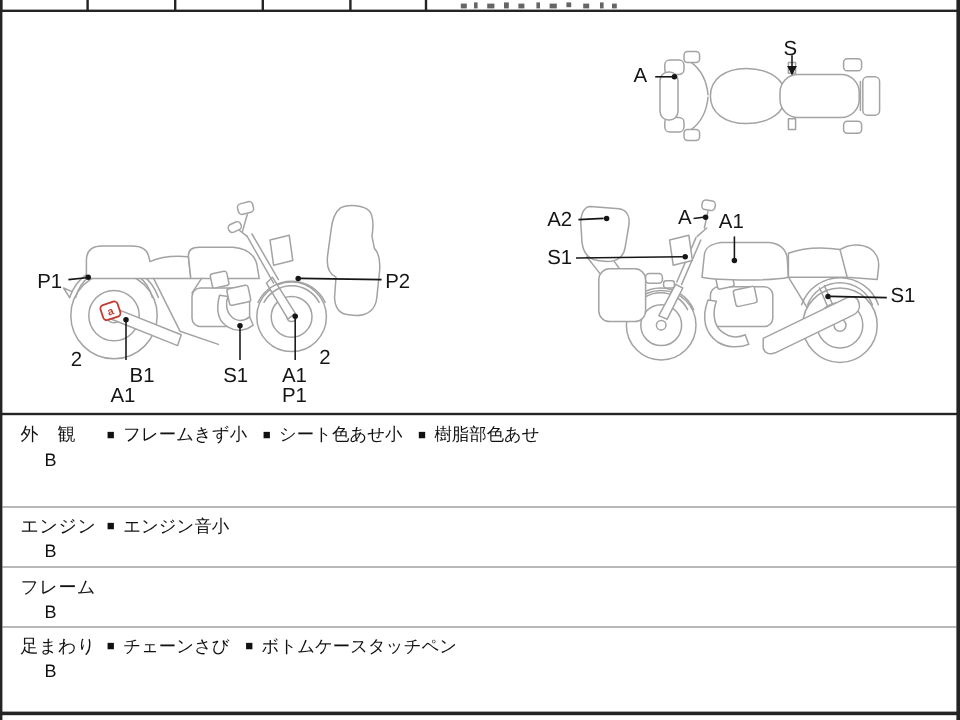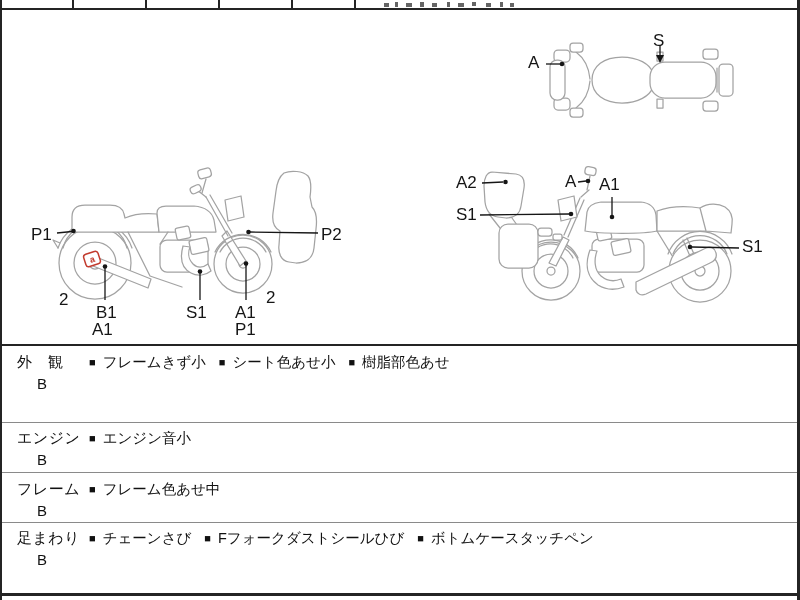--- a/index.html
+++ b/index.html
@@ -171,21 +171,21 @@
       <line class="ld" x1="739" y1="248" x2="692" y2="247"></line>
         <circle class="dot" cx="690" cy="247" r="2.3"></circle>
     </g>
   </svg>
 
   <div class="lbl" style="left:528px;top:54px">A</div>
   <div class="lbl" style="left:653px;top:32px">S</div>
 
   <div class="lbl" style="left:31px;top:226px">P1</div>
   <div class="lbl" style="left:59px;top:291px">2</div>
-  <div class="lbl" style="left:96px;top:304px">B1</div>
+  <div class="lbl" style="left:108px;top:304px">B1</div>
   <div class="lbl" style="left:92px;top:321px">A1</div>
   <div class="lbl" style="left:186px;top:304px">S1</div>
   <div class="lbl" style="left:235px;top:304px">A1</div>
   <div class="lbl" style="left:235px;top:321px">P1</div>
   <div class="lbl" style="left:266px;top:289px">2</div>
   <div class="lbl" style="left:321px;top:226px">P2</div>
 
   <div class="lbl" style="left:456px;top:174px">A2</div>
   <div class="lbl" style="left:456px;top:206px">S1</div>
   <div class="lbl" style="left:565px;top:173px">A</div>
@@ -211,31 +211,29 @@
     <div class="items">
       <span class="item"><span class="bullet">■</span><span>エンジン音小</span></span>
     </div>
   </div>
   <div class="divider" style="top:472px"></div>
 
   <div class="row" style="top:474px;height:49px">
     <div class="cat">フレーム</div>
     <div class="grade">B</div>
     <div class="items">
-      <span class="item"><span class="bullet">■</span><span>フレーム色あせ中</span></span>
     </div>
   </div>
   <div class="divider" style="top:522px"></div>
 
   <div class="row" style="top:523px;height:70px">
     <div class="cat">足まわり</div>
     <div class="grade">B</div>
     <div class="items">
       <span class="item"><span class="bullet">■</span><span>チェーンさび</span></span>
-      <span class="item"><span class="bullet">■</span><span>Fフォークダストシールひび</span></span>
       <span class="item"><span class="bullet">■</span><span>ボトムケースタッチペン</span></span>
     </div>
   </div>
 
   <div class="hline" style="left:0;top:593px;width:800px;height:3px"></div>
   <div class="hline" style="left:0;top:0;width:2px;height:600px"></div>
   <div class="hline" style="left:797px;top:0;width:3px;height:600px"></div>
 </div>
 
 </body></html>

